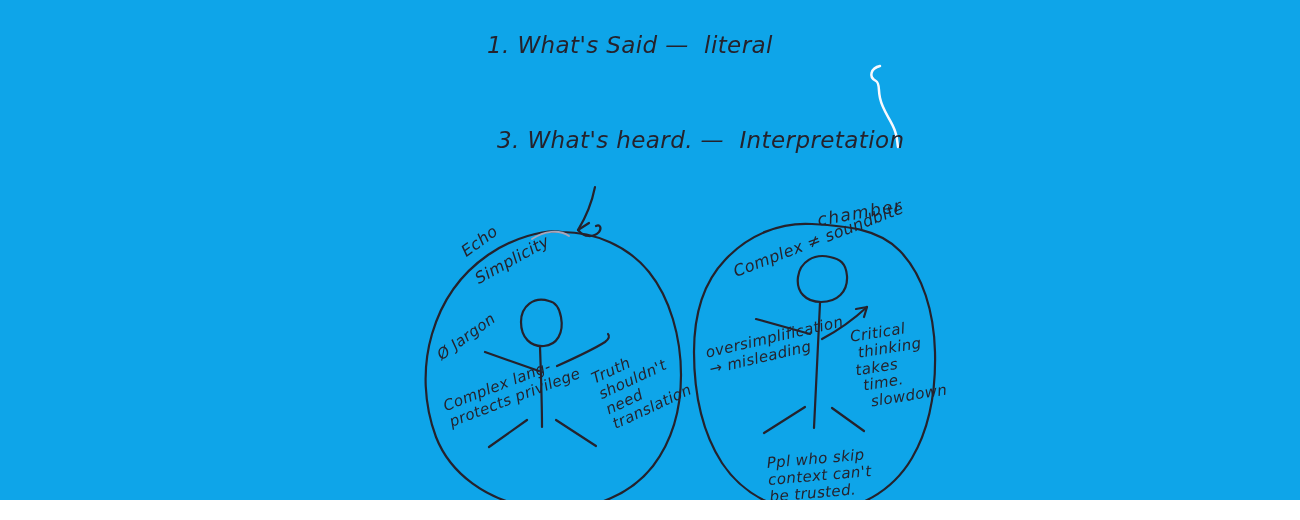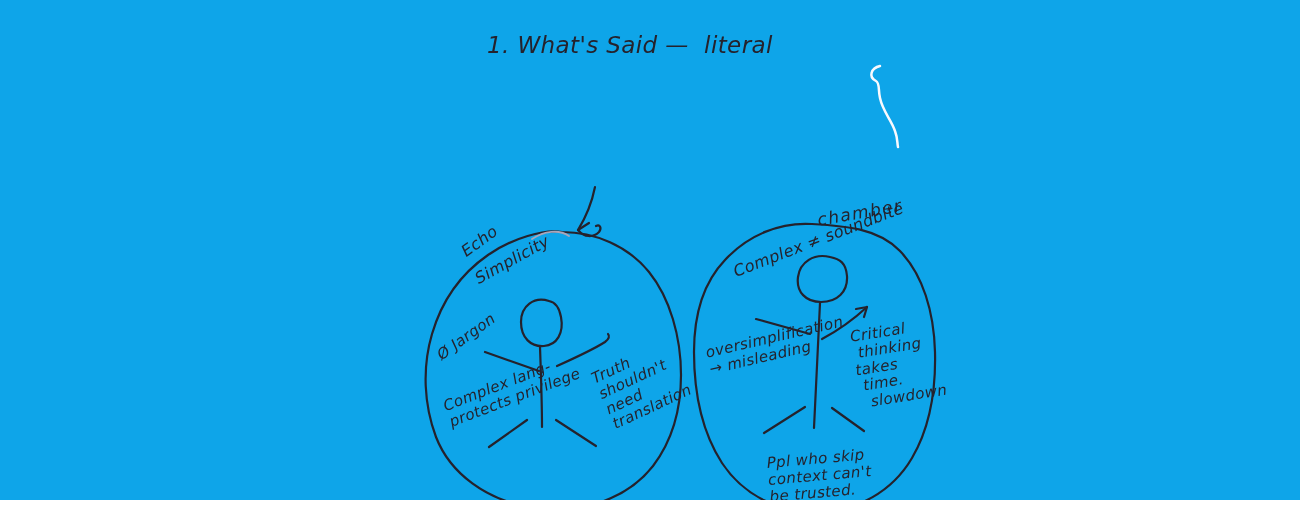--- a/index.html
+++ b/index.html
@@ -66,20 +66,21 @@
       <path d="M 832 408 L 864 431"></path>
     </g>
 
     <path fill="none" stroke="#a9a6bb" stroke-width="2" stroke-linecap="round" d="M 532 239 C 544 231, 559 229, 569 236"></path>
 
     <path fill="none" stroke="#f9f9fe" stroke-width="2.5" stroke-linecap="round" d="M 880 66 C 871 68, 868 77, 876 81 C 880 83, 878 90, 880 98
          C 883 112, 891 119, 895 131 C 898 139, 897 143, 898 147"></path>
   </svg>
 
   <div class="hw note" style="left:487px;top:32px;">1. What's Said —  literal</div>
+  <div class="hw note" style="left:497px;top:127px;">3. What's heard. —  Interpretation</div>
 
   <div class="hw lbl lbl-md" style="left:458px;top:246px;transform:rotate(-36deg);">Echo</div>
   <div class="hw lbl lbl-md" style="left:472px;top:272px;transform:rotate(-29deg);">Simplicity</div>
   <div class="hw lbl" style="left:434px;top:350px;transform:rotate(-36deg);">Ø Jargon</div>
   <div class="hw lbl" style="left:441px;top:399px;transform:rotate(-21deg);">Complex lang-
 protects privilege</div>
   <div class="hw lbl" style="left:589px;top:372px;transform:rotate(-25deg);">Truth
 shouldn't
 need
 translation</div>

